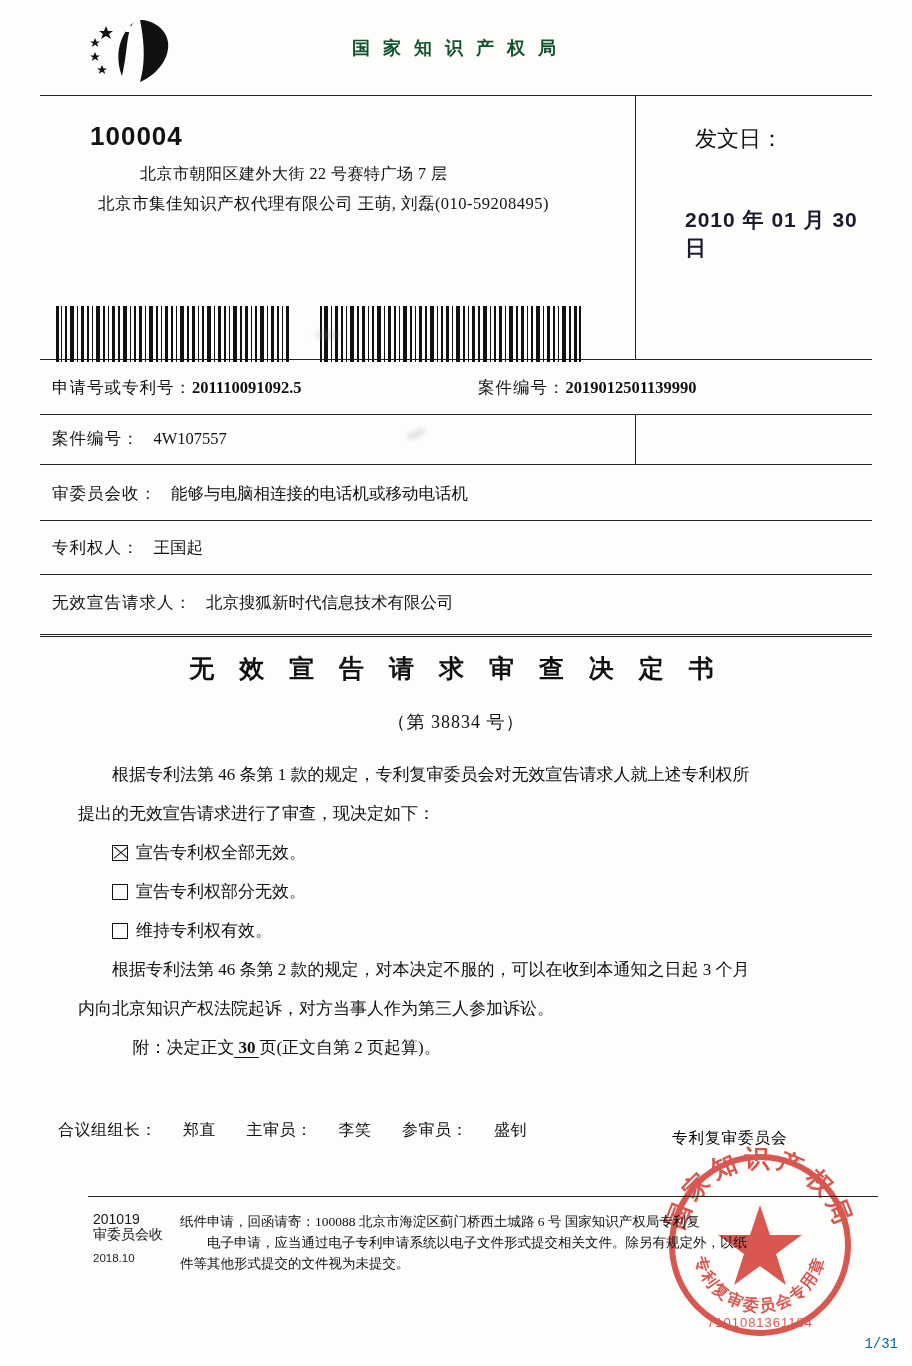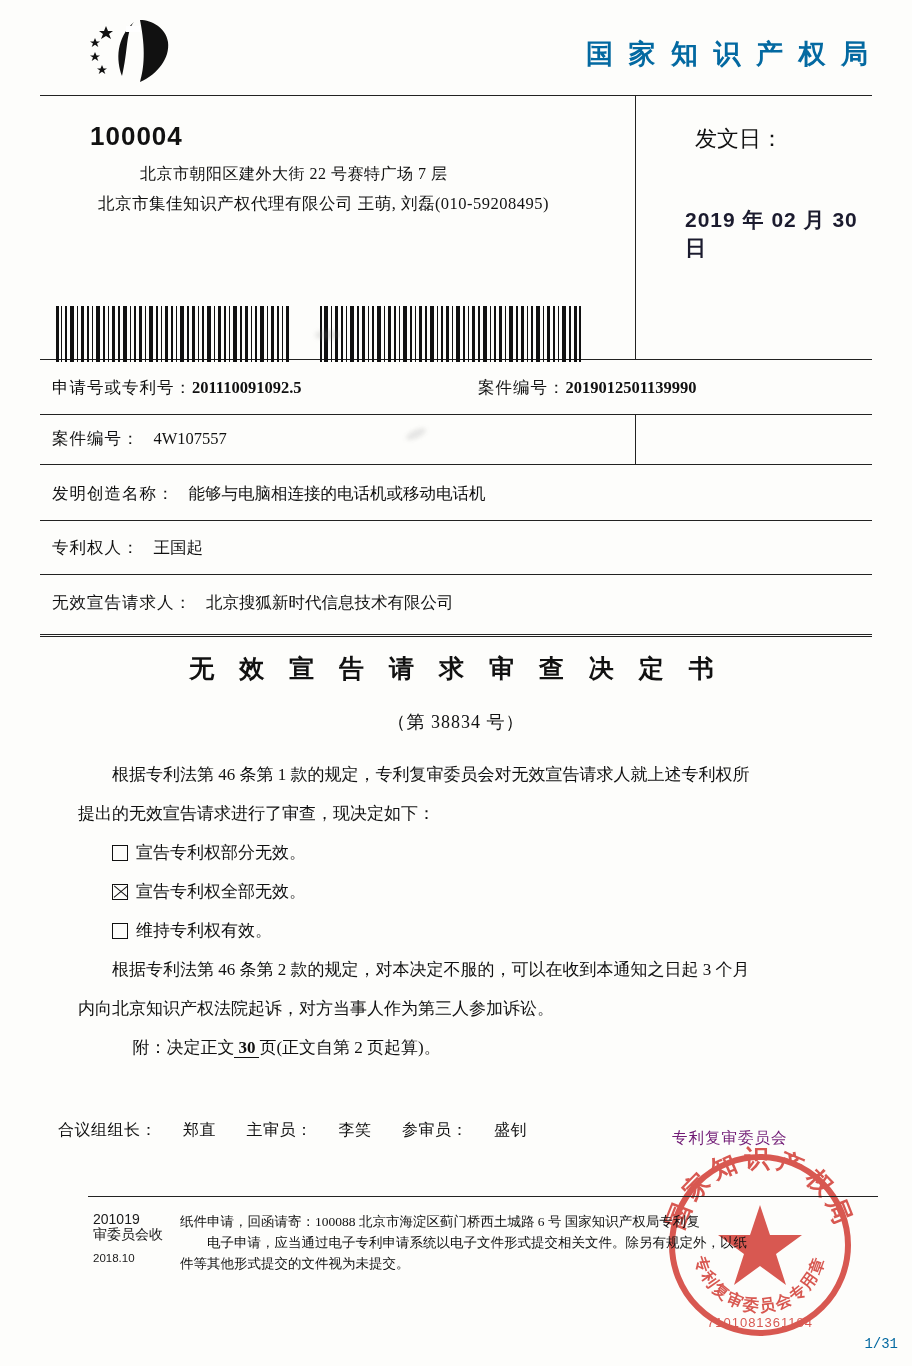--- a/index.html
+++ b/index.html
@@ -33,26 +33,26 @@
     position: absolute;
     left: 42px;
     top: 0;
     width: 110px;
     height: 70px;
   }
   .header-title {
     position: absolute;
     left: 0; right: 0;
     top: 20px;
-    text-align: right;
+    text-align: center;
     font-family: "Liberation Sans", sans-serif;
     font-weight: bold;
-    font-size: 27px;
+    font-size: 18px;
     letter-spacing: 4px;
-    color: #0369a1;
+    color: #14532d;
   }
 
   
   .frame {
     position: absolute;
     left: 40px;
     top: 95px;
     width: 832px;
     height: 540px;
     border-top: 1.6px solid #222;
@@ -198,21 +198,21 @@
     font-size: 16px;
     letter-spacing: .5px;
   }
   .panel span { margin-right: 26px; }
   .committee {
     position: absolute;
     left: 672px;
     top: 1128px;
     font-size: 15.5px;
     letter-spacing: 1px;
-    color: #701a75;
+    color: #000000;
   }
 
   
   .seal {
     position: absolute;
     left: 660px;
     top: 1145px;
     width: 200px;
     height: 200px;
     opacity: .82;
@@ -302,21 +302,21 @@
     <div class="hline" style="top:478px"></div>
     <div class="hline" style="top:538px"></div>
     <div class="vline" style="left:595px; top:0; height:263px"></div>
     <div class="vline" style="left:595px; top:318px; height:50px"></div>
 
     <div class="postcode">100004</div>
     <div class="addr1">北京市朝阳区建外大街 22 号赛特广场 7 层</div>
     <div class="addr2">北京市集佳知识产权代理有限公司  王萌, 刘磊(010-59208495)</div>
 
     <div class="date-label">发文日：</div>
-    <div class="date-value">2019 年 02 月 30 日</div>
+    <div class="date-value">2010 年 01 月 30 日</div>
 
     <div class="barcode" style="left:16px">
       <svg width="235" height="56" aria-hidden="true">
         <g fill="#111">
           <rect x="0" y="0" width="3" height="56"></rect>
             <rect x="5" y="0" width="1" height="56"></rect>
           <rect x="9" y="0" width="2" height="56"></rect>
             <rect x="14" y="0" width="4" height="56"></rect>
           <rect x="21" y="0" width="1" height="56"></rect>
             <rect x="25" y="0" width="3" height="56"></rect>
@@ -422,44 +422,44 @@
     <div class="field" style="left:12px; top:281px">
       <span class="lbl">申请号或专利号：</span><span class="val">201110091092.5</span>
     </div>
     <div class="field" style="left:438px; top:281px">
       <span class="lbl">案件编号：</span><span class="val">2019012501139990</span>
     </div>
     <div class="field" style="left:12px; top:332px">
       <span class="lbl">案件编号：</span><span class="val-n">4W107557</span>
     </div>
     <div class="field" style="left:12px; top:387px">
-      <span class="lbl">发明创造名称：</span><span class="val-n">能够与电脑相连接的电话机或移动电话机</span>
+      <span class="lbl">审委员会收：</span><span class="val-n">能够与电脑相连接的电话机或移动电话机</span>
     </div>
     <div class="field" style="left:12px; top:441px">
       <span class="lbl">专利权人：</span><span class="val-n">王国起</span>
     </div>
     <div class="field" style="left:12px; top:496px">
       <span class="lbl">无效宣告请求人：</span><span class="val-n">北京搜狐新时代信息技术有限公司</span>
     </div>
   </div>
 
   <div class="doc-title">无 效 宣 告 请 求 审 查 决 定 书</div>
   <div class="doc-number">（第 38834 号）</div>
 
   <div class="body-text">
     <p class="indent">根据专利法第 46 条第 1 款的规定，专利复审委员会对无效宣告请求人就上述专利权所</p>
     <p>提出的无效宣告请求进行了审查，现决定如下：</p>
 
     <div class="opt">
+      <span class="cbox checked"></span>
+      <span>宣告专利权全部无效。</span>
+    </div>
+    <div class="opt">
       <span class="cbox"></span>
       <span>宣告专利权部分无效。</span>
-    </div>
-    <div class="opt">
-      <span class="cbox checked"></span>
-      <span>宣告专利权全部无效。</span>
     </div>
     <div class="opt">
       <span class="cbox"></span>
       <span>维持专利权有效。</span>
     </div>
 
     <p class="indent">根据专利法第 46 条第 2 款的规定，对本决定不服的，可以在收到本通知之日起 3 个月</p>
     <p>内向北京知识产权法院起诉，对方当事人作为第三人参加诉讼。</p>
     <p style="margin-left:3.2em">
       <span>附：决定正文</span><span class="uline">30</span><span>页(正文自第 2 页起算)。</span>

